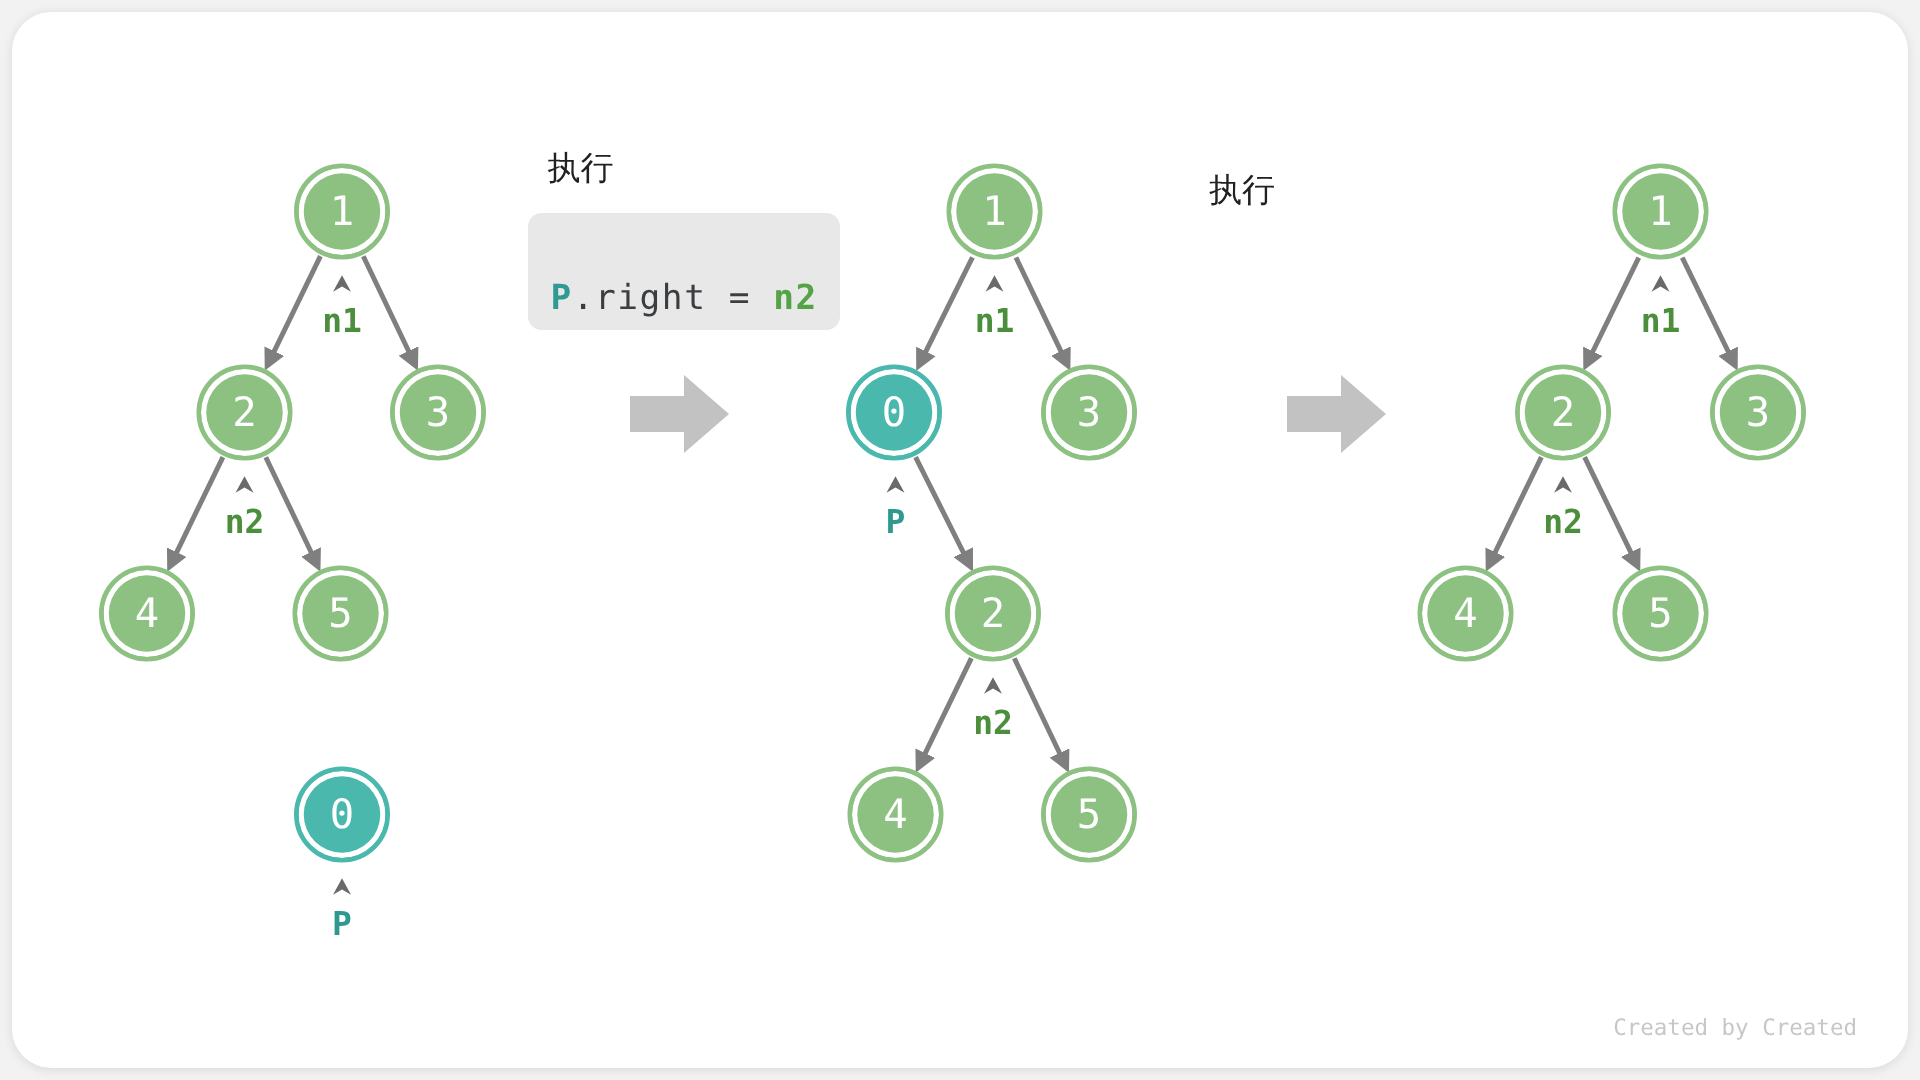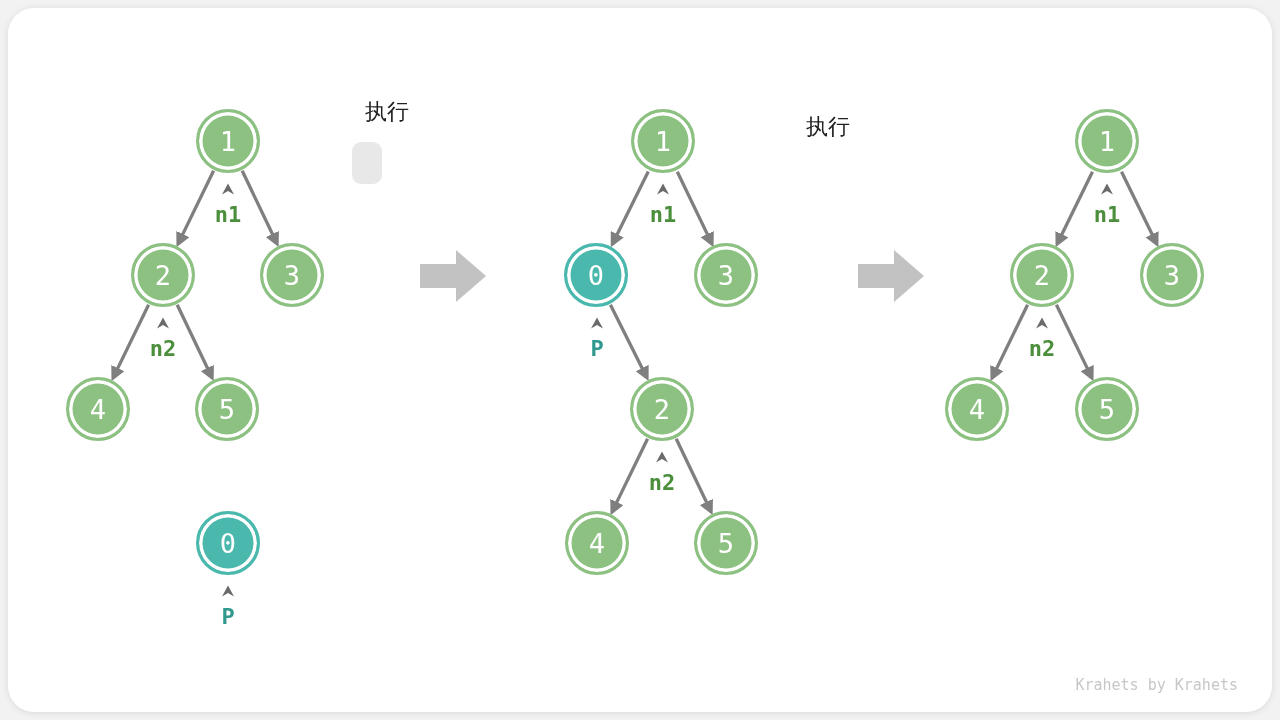--- a/index.html
+++ b/index.html
@@ -167,18 +167,18 @@
       <span class="node-val">4</span>
     </div>
   <div class="node" style="left:1075px;top:377px">
       <span class="node-val">5</span>
     </div>
 
   <div class="nlabel" style="left:1107px;top:202px">n1</div>
   <div class="nlabel" style="left:1042px;top:336px">n2</div>
 
   <div class="exec" style="left:365px;top:97px">执行</div>
-  <div class="codeblock" style="left:352px;top:142px"><br></div>
+  <div class="codeblock" style="left:352px;top:142px"><br><span><span class="tok-t">P</span><span>.right = </span><span class="tok-g">n2</span></span></div>
 
   <div class="exec" style="left:806px;top:112px">执行</div>
 
-  <div class="credit">Krahets by Krahets</div>
+  <div class="credit">Created by Created</div>
 </div>
 
 </body></html>

